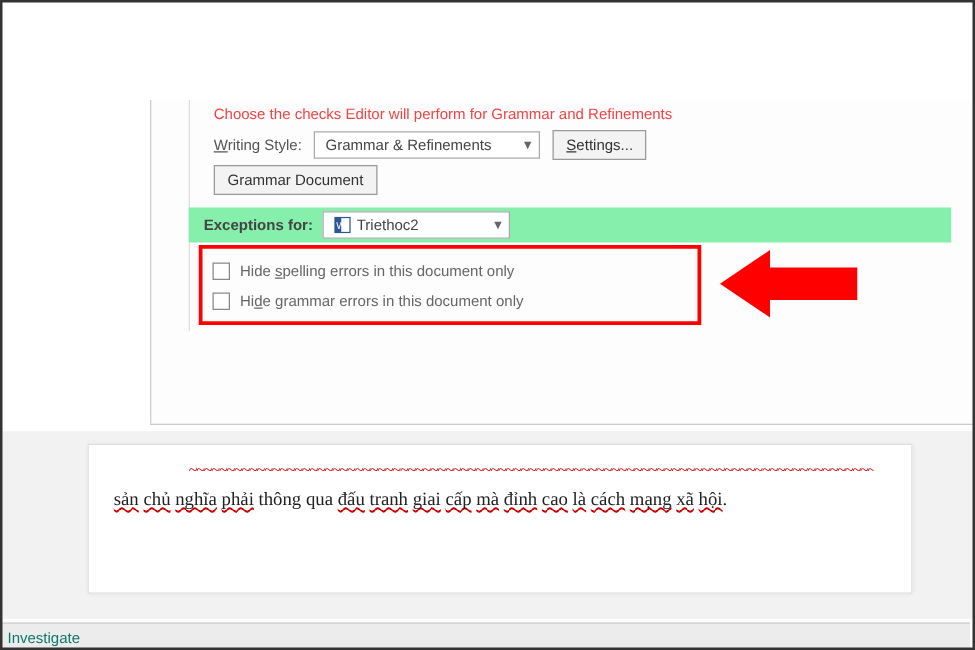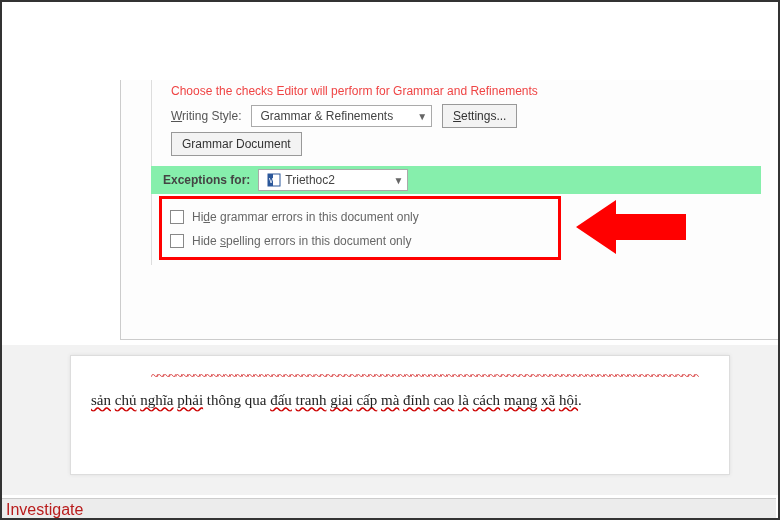--- a/index.html
+++ b/index.html
@@ -188,22 +188,22 @@
       position: absolute;
       left: 0;
       bottom: 0;
       width: 776px;
       height: 22px;
       background: #ececec;
       border-top: 1px solid #ccc;
       display: flex;
       align-items: center;
       padding-left: 6px;
-      color: #b91c1c;
-      font-size: 16px;
+      color: #0f766e;
+      font-size: 12px;
       margin-top: 45px;
     }
   </style>
 </head>
 <body>
 
 <div class="dialog-area">
   <div class="vline"></div>
 
   <div class="truncated-header">Choose the checks Editor will perform for Grammar and Refinements</div>
@@ -236,25 +236,25 @@
         </span>
         <span>Triethoc2</span>
       </span>
       <span class="caret">▼</span>
     </span>
   </div>
 
   <div class="highlight-box">
     <div class="checkbox-row">
       <span class="checkbox"></span>
-      <span><span>Hi</span><span style="text-decoration:underline">d</span><span>e grammar errors in this document only</span></span>
+      <span><span>Hide </span><span style="text-decoration:underline">s</span><span>pelling errors in this document only</span></span>
     </div>
     <div class="checkbox-row">
       <span class="checkbox"></span>
-      <span><span>Hide </span><span style="text-decoration:underline">s</span><span>pelling errors in this document only</span></span>
+      <span><span>Hi</span><span style="text-decoration:underline">d</span><span>e grammar errors in this document only</span></span>
     </div>
   </div>
 
   <div class="arrow">
     <svg width="110" height="70" viewBox="0 0 110 70">
       <polygon points="0,35 40,8 40,22 110,22 110,48 40,48 40,62" fill="#ff0000"></polygon>
     </svg>
   </div>
 </div>
 

